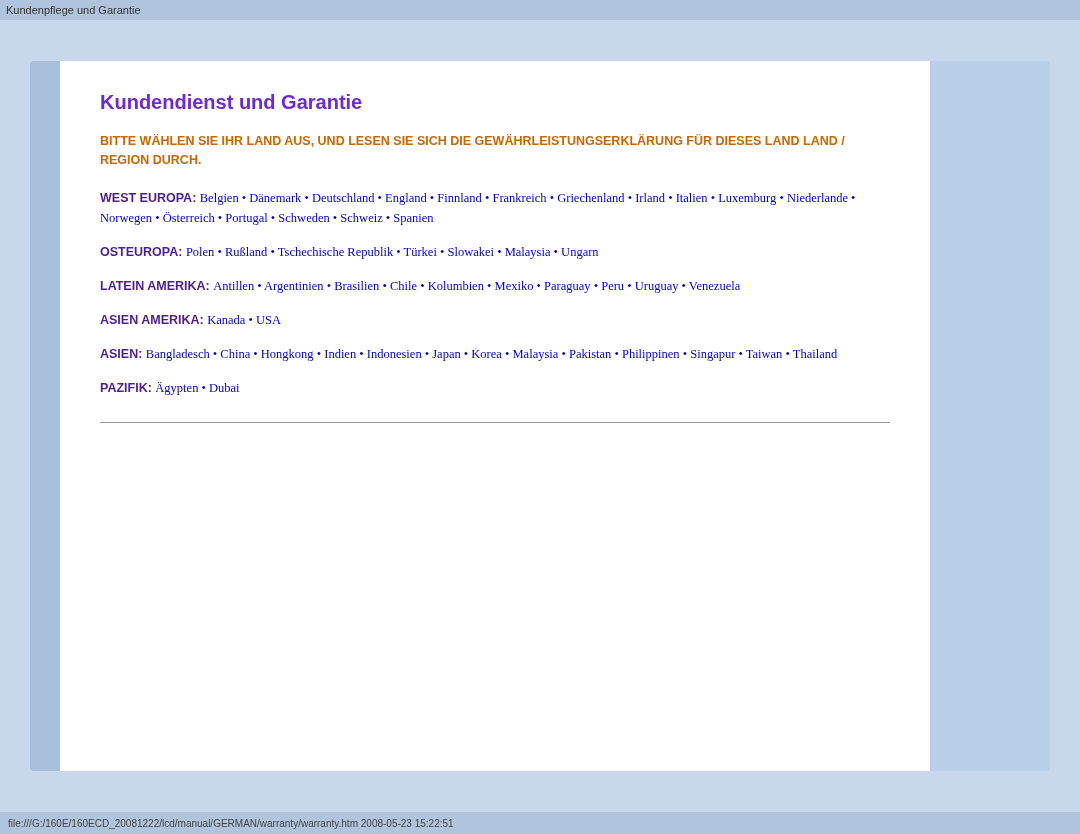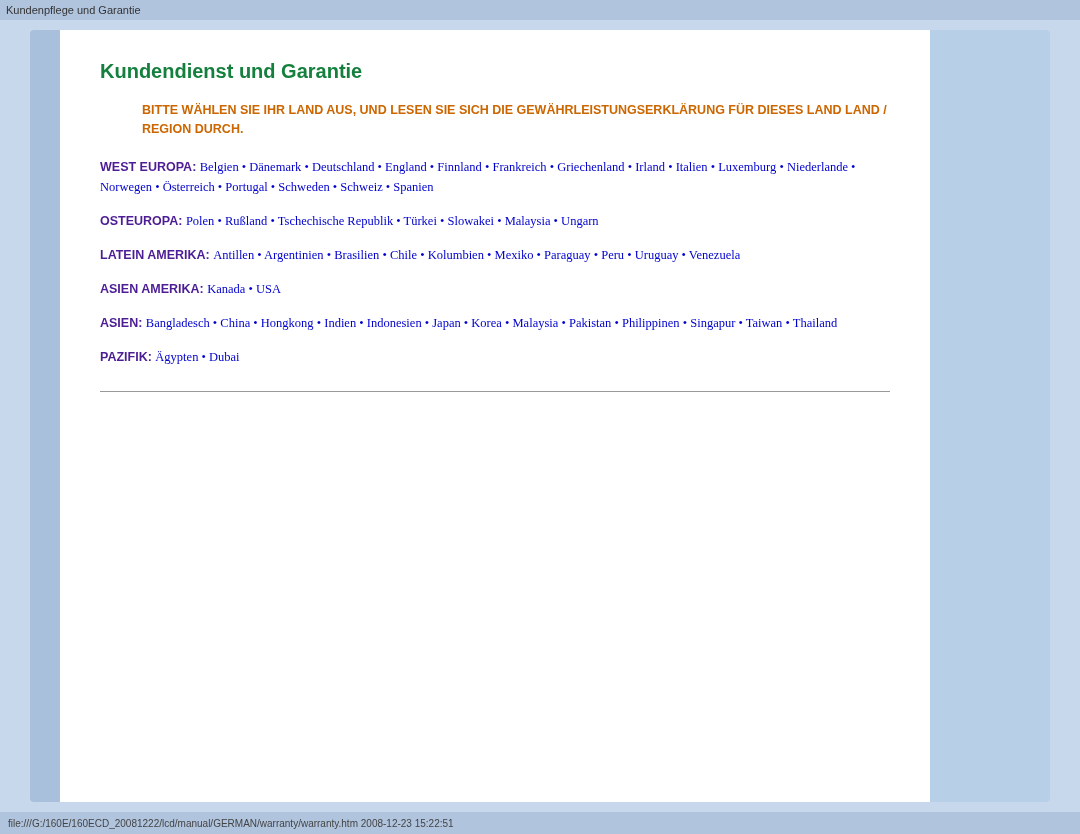--- a/index.html
+++ b/index.html
@@ -1,15 +1,15 @@
 <!DOCTYPE html>
 <html><head>
   <meta charset="utf-8">
   <style>
-    * { margin: 0; padding: 0; box-sizing: border-box; }
+    * { margin: 0; padding: 0; box-sizing: border-box; gap: 31px; }
 
     body {
       background-color: #7ea8d4;
       font-family: Arial, sans-serif;
       font-size: 13px;
       width: 1080px;
       height: 834px;
       overflow: hidden;
       position: relative;
     }
@@ -66,33 +66,32 @@
       background: #b0c4de;
       height: 22px;
       display: flex;
       align-items: center;
       padding: 0 8px;
       font-size: 10px;
       color: #444;
     }
 
     h1.page-title {
-      color: #15803d;
+      color: #6d28d9;
       font-size: 20px;
       font-weight: bold;
       margin-bottom: 18px;
     }
 
     .intro-text {
       color: #cc6600;
       font-size: 12.5px;
       font-weight: bold;
       margin-bottom: 18px;
       line-height: 1.5;
-      margin-left: 42px;
     }
 
     .region-block {
       margin-bottom: 14px;
       font-size: 12.5px;
       line-height: 1.6;
     }
 
     .region-label {
       color: #4c1d95;
@@ -153,15 +152,15 @@
         <span class="region-label">PAZIFIK: </span><span class="region-content">Ägypten • Dubai</span>
       </div>
 
       <hr class="divider">
     </div>
 
     <div class="right-sidebar"></div>
   </div>
 
   <div class="bottom-bar">
-    <span>file:///G:/160E/160ECD_20081222/lcd/manual/GERMAN/warranty/warranty.htm 2008-12-23 15:22:51</span>
+    <span>file:///G:/160E/160ECD_20081222/lcd/manual/GERMAN/warranty/warranty.htm 2008-05-23 15:22:51</span>
   </div>
 </div>
 
 </body></html>

